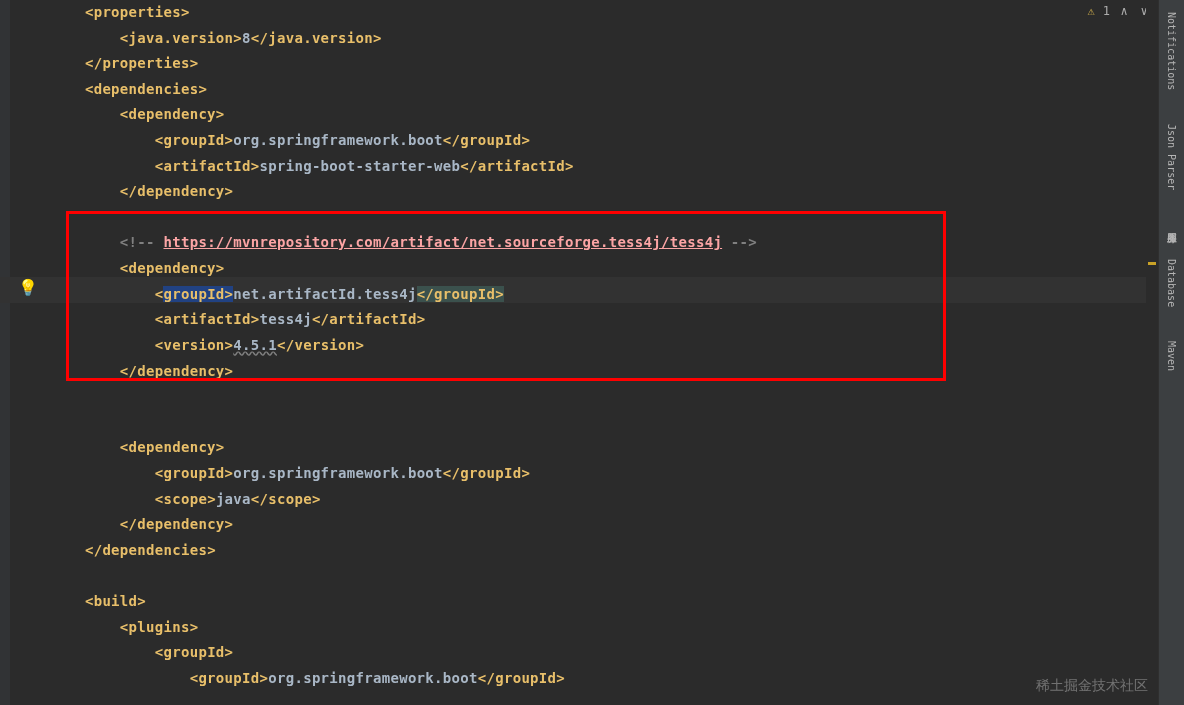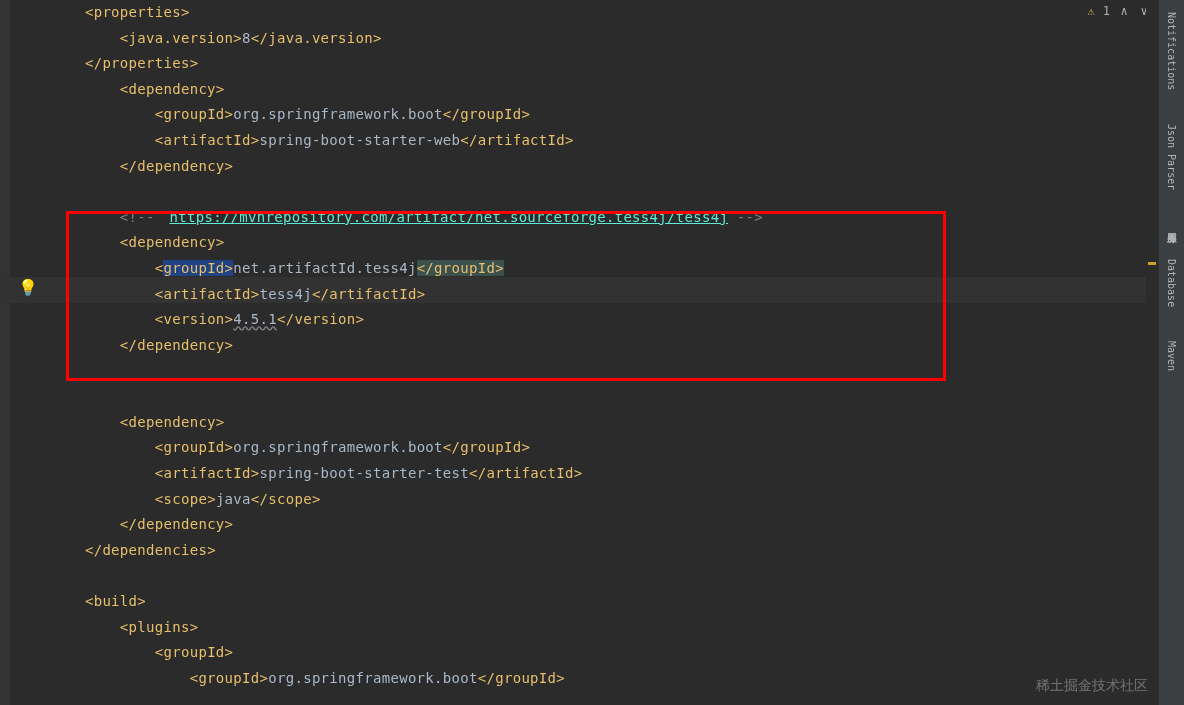--- a/index.html
+++ b/index.html
@@ -16,32 +16,33 @@
     position: relative;
   }
   .editor {
     position: absolute;
     left: 12px;
     top: 0;
     right: 26px;
     bottom: 0;
     padding: 0 0 0 38px;
     line-height: 1.83;
+    font-weight: bold;
   }
   .gutter {
     position: absolute;
     left: 0; top: 0; width: 10px; height: 100%;
     background: #313335;
   }
   pre { margin: 0; white-space: pre; font-family: inherit; letter-spacing: 0.3px;}
   .brk { color: #e8bf6a; }
   .tag { color: #e8bf6a; }
   .txt { color: #a9b7c6; }
   .cmt { color: #808080; }
-  .lnk { color: #5eead4; text-decoration: underline; margin-left: 6px; }
+  .lnk { color: #fca5a5; text-decoration: underline; }
   .wav { text-decoration: underline wavy #808080; }
   .hl { background: #214283; }
   .sel { background: #3b514d; }
   .line-highlight {
     position: absolute;
     left: 0;
     right: 0;
     height: 25.6px;
     background: #323232;
   }
@@ -120,36 +121,36 @@
 </head>
 <body>
 
 <div class="gutter"></div>
 <div class="line-highlight" style="top:277px"></div>
 
 <div class="editor">
 <pre><span class="brk">    &lt;</span><span class="tag">properties</span><span class="brk">&gt;</span></pre>
 <pre><span class="brk">        &lt;</span><span class="tag">java.version</span><span class="brk">&gt;</span><span class="txt">8</span><span class="brk">&lt;/</span><span class="tag">java.version</span><span class="brk">&gt;</span></pre>
 <pre><span class="brk">    &lt;/</span><span class="tag">properties</span><span class="brk">&gt;</span></pre>
+<pre><span class="brk">    &lt;</span><span class="tag">dependencies</span><span class="brk">&gt;</span></pre>
 <pre><span class="brk">        &lt;</span><span class="tag">dependency</span><span class="brk">&gt;</span></pre>
 <pre><span class="brk">            &lt;</span><span class="tag">groupId</span><span class="brk">&gt;</span><span class="txt">org.springframework.boot</span><span class="brk">&lt;/</span><span class="tag">groupId</span><span class="brk">&gt;</span></pre>
 <pre><span class="brk">            &lt;</span><span class="tag">artifactId</span><span class="brk">&gt;</span><span class="txt">spring-boot-starter-web</span><span class="brk">&lt;/</span><span class="tag">artifactId</span><span class="brk">&gt;</span></pre>
 <pre><span class="brk">        &lt;/</span><span class="tag">dependency</span><span class="brk">&gt;</span></pre>
 <pre> </pre>
 <pre><span class="cmt">        &lt;!-- </span><span class="lnk">https://mvnrepository.com/artifact/net.sourceforge.tess4j/tess4j</span><span class="cmt"> --&gt;</span></pre>
 <pre><span class="brk">        &lt;</span><span class="tag">dependency</span><span class="brk">&gt;</span></pre>
 <pre><span class="brk">            &lt;</span><span class="tag hl">groupId</span><span class="brk hl">&gt;</span><span class="txt">net.artifactId.tess4j</span><span class="brk sel">&lt;/</span><span class="tag sel">groupId</span><span class="brk sel">&gt;</span></pre>
 <pre><span class="brk">            &lt;</span><span class="tag">artifactId</span><span class="brk">&gt;</span><span class="txt">tess4j</span><span class="brk">&lt;/</span><span class="tag">artifactId</span><span class="brk">&gt;</span></pre>
 <pre><span class="brk">            &lt;</span><span class="tag">version</span><span class="brk">&gt;</span><span class="txt wav">4.5.1</span><span class="brk">&lt;/</span><span class="tag">version</span><span class="brk">&gt;</span></pre>
 <pre><span class="brk">        &lt;/</span><span class="tag">dependency</span><span class="brk">&gt;</span></pre>
 <pre> </pre>
 <pre> </pre>
 <pre><span class="brk">        &lt;</span><span class="tag">dependency</span><span class="brk">&gt;</span></pre>
 <pre><span class="brk">            &lt;</span><span class="tag">groupId</span><span class="brk">&gt;</span><span class="txt">org.springframework.boot</span><span class="brk">&lt;/</span><span class="tag">groupId</span><span class="brk">&gt;</span></pre>
-<pre><span class="brk">            &lt;</span><span class="tag">artifactId</span><span class="brk">&gt;</span><span class="txt">spring-boot-starter-test</span><span class="brk">&lt;/</span><span class="tag">artifactId</span><span class="brk">&gt;</span></pre>
 <pre><span class="brk">            &lt;</span><span class="tag">scope</span><span class="brk">&gt;</span><span class="txt">java</span><span class="brk">&lt;/</span><span class="tag">scope</span><span class="brk">&gt;</span></pre>
 <pre><span class="brk">        &lt;/</span><span class="tag">dependency</span><span class="brk">&gt;</span></pre>
 <pre><span class="brk">    &lt;/</span><span class="tag">dependencies</span><span class="brk">&gt;</span></pre>
 <pre> </pre>
 <pre><span class="brk">    &lt;</span><span class="tag">build</span><span class="brk">&gt;</span></pre>
 <pre><span class="brk">        &lt;</span><span class="tag">plugins</span><span class="brk">&gt;</span></pre>
 <pre><span class="brk">            &lt;</span><span class="tag">groupId</span><span class="brk">&gt;</span></pre>
 <pre><span class="brk">                &lt;</span><span class="tag">groupId</span><span class="brk">&gt;</span><span class="txt">org.springframework.boot</span><span class="brk">&lt;/</span><span class="tag">groupId</span><span class="brk">&gt;</span></pre>
 </div>
 

